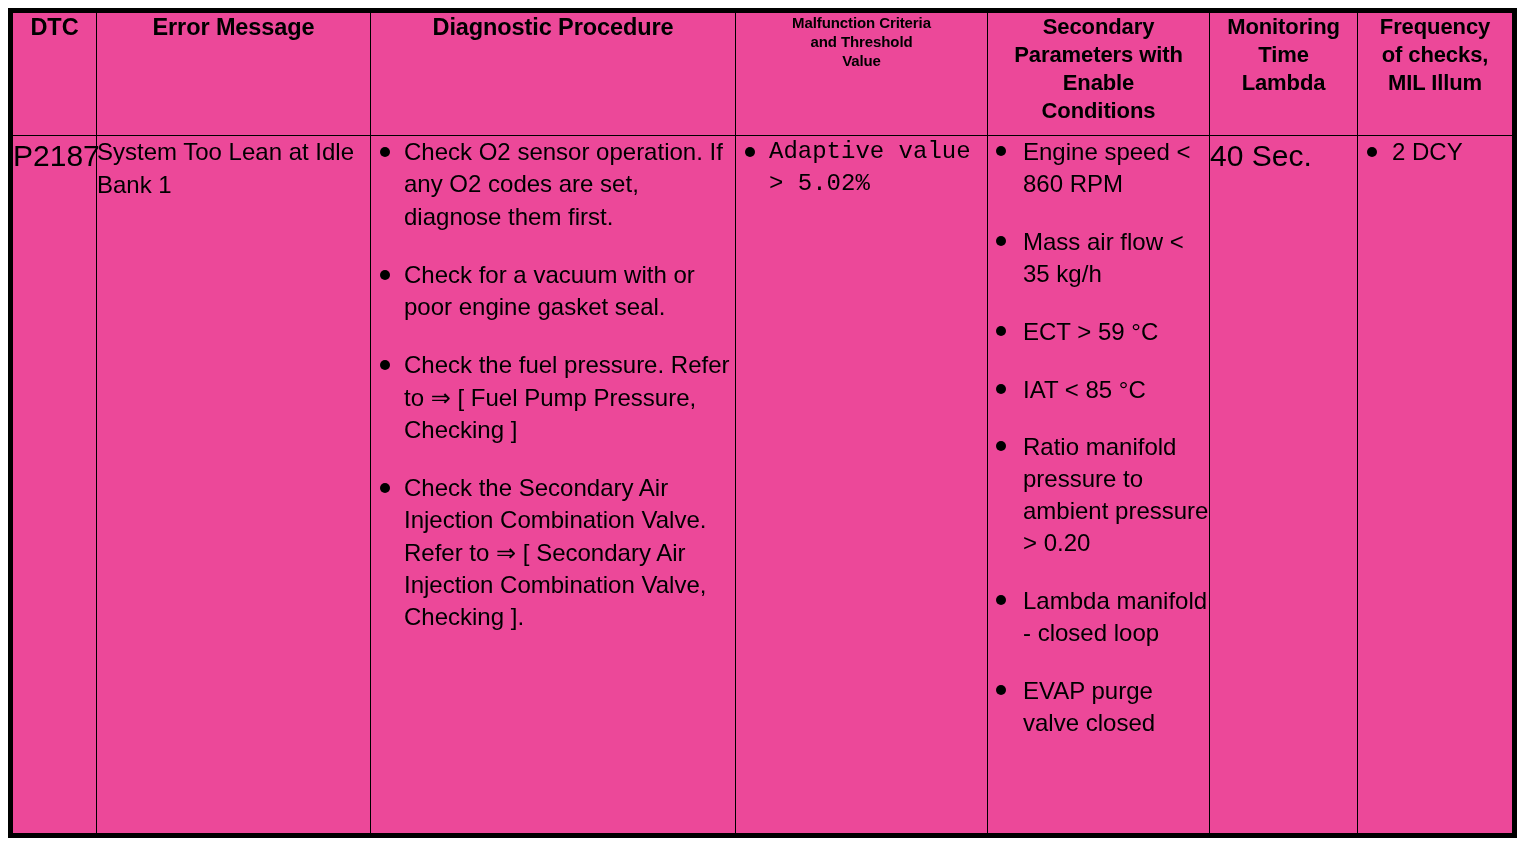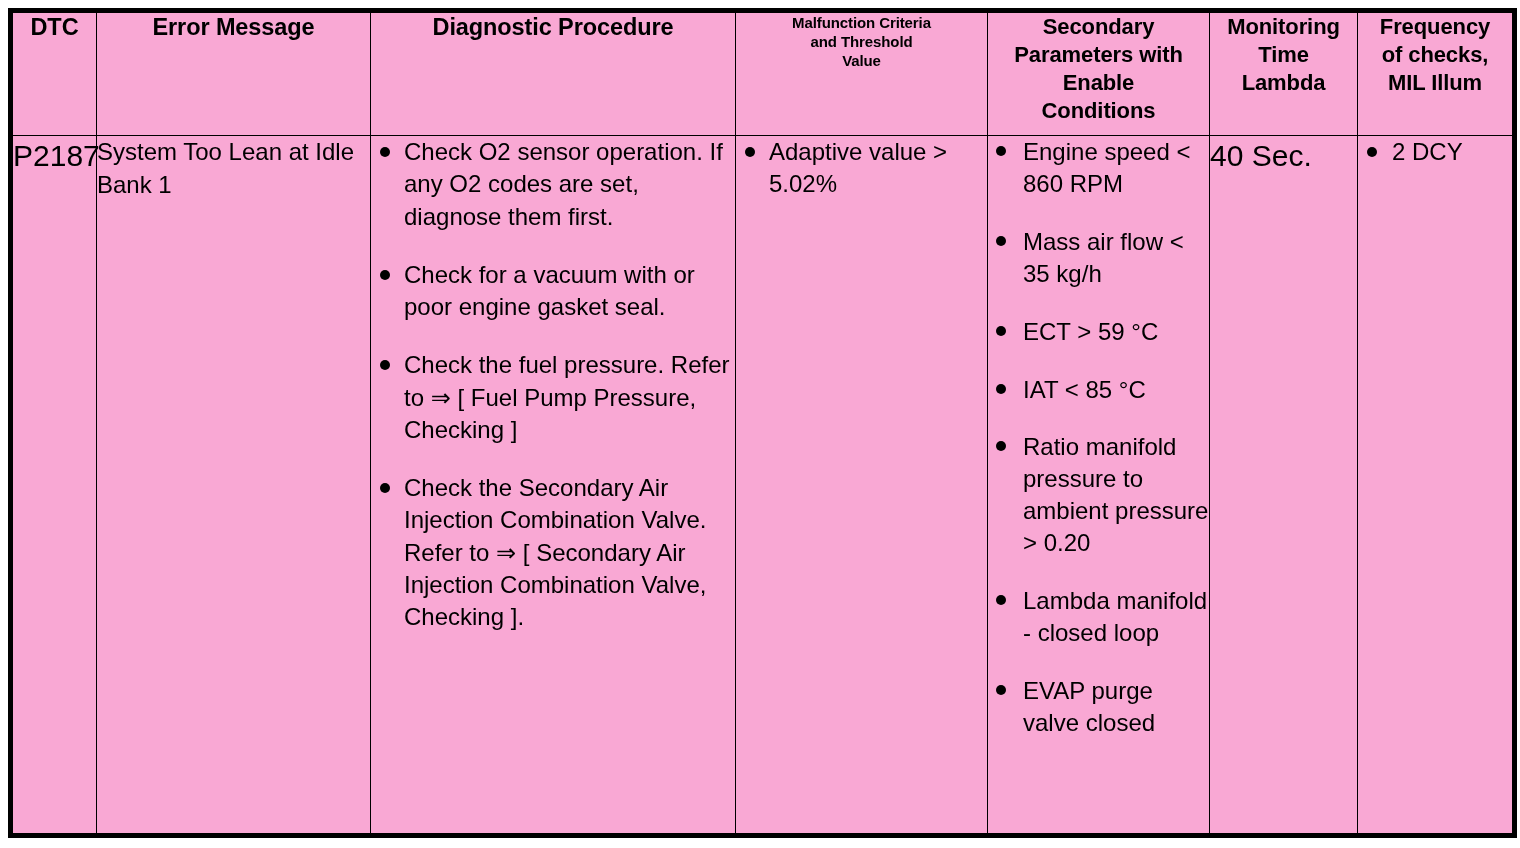--- a/index.html
+++ b/index.html
@@ -29,21 +29,21 @@
     width: 1504px;
     margin: 8px 8px 0 8px;
     border: 5px solid #000;
   }
 
   table.dtc-table td,
   table.dtc-table th {
     border: 1.5px solid #000;
     vertical-align: top;
     padding: 0;
-    background: #f9a8d4;
+    background: #ec4899;
   }
 
   
   col.c-dtc      { width: 86px;  }
   col.c-err      { width: 274px; }
   col.c-diag     { width: 365px; }
   col.c-malf     { width: 252px; }
   col.c-sec      { width: 222px; }
   col.c-mon      { width: 148px; }
   col.c-freq     { width: 157px; }
@@ -134,21 +134,21 @@
     position: absolute;
     left: 9px;
     top: 11px;
     width: 10px;
     height: 10px;
     background: #000;
     border-radius: 50%;
   }
 
   ul.bullets.tight > li { margin-bottom: 26px; }
-  ul.bullets.single > li { margin-bottom: 18px; }
+  ul.bullets.single > li { margin-bottom: 18px; font-family: Liberation Mono, monospace; }
 
   ul.bullets.sec > li {
     padding-left: 35px;
     margin-bottom: 26px;
     line-height: 1.33;
   }
   ul.bullets.sec > li::before {
     left: 8px;
     top: 10px;
   }

